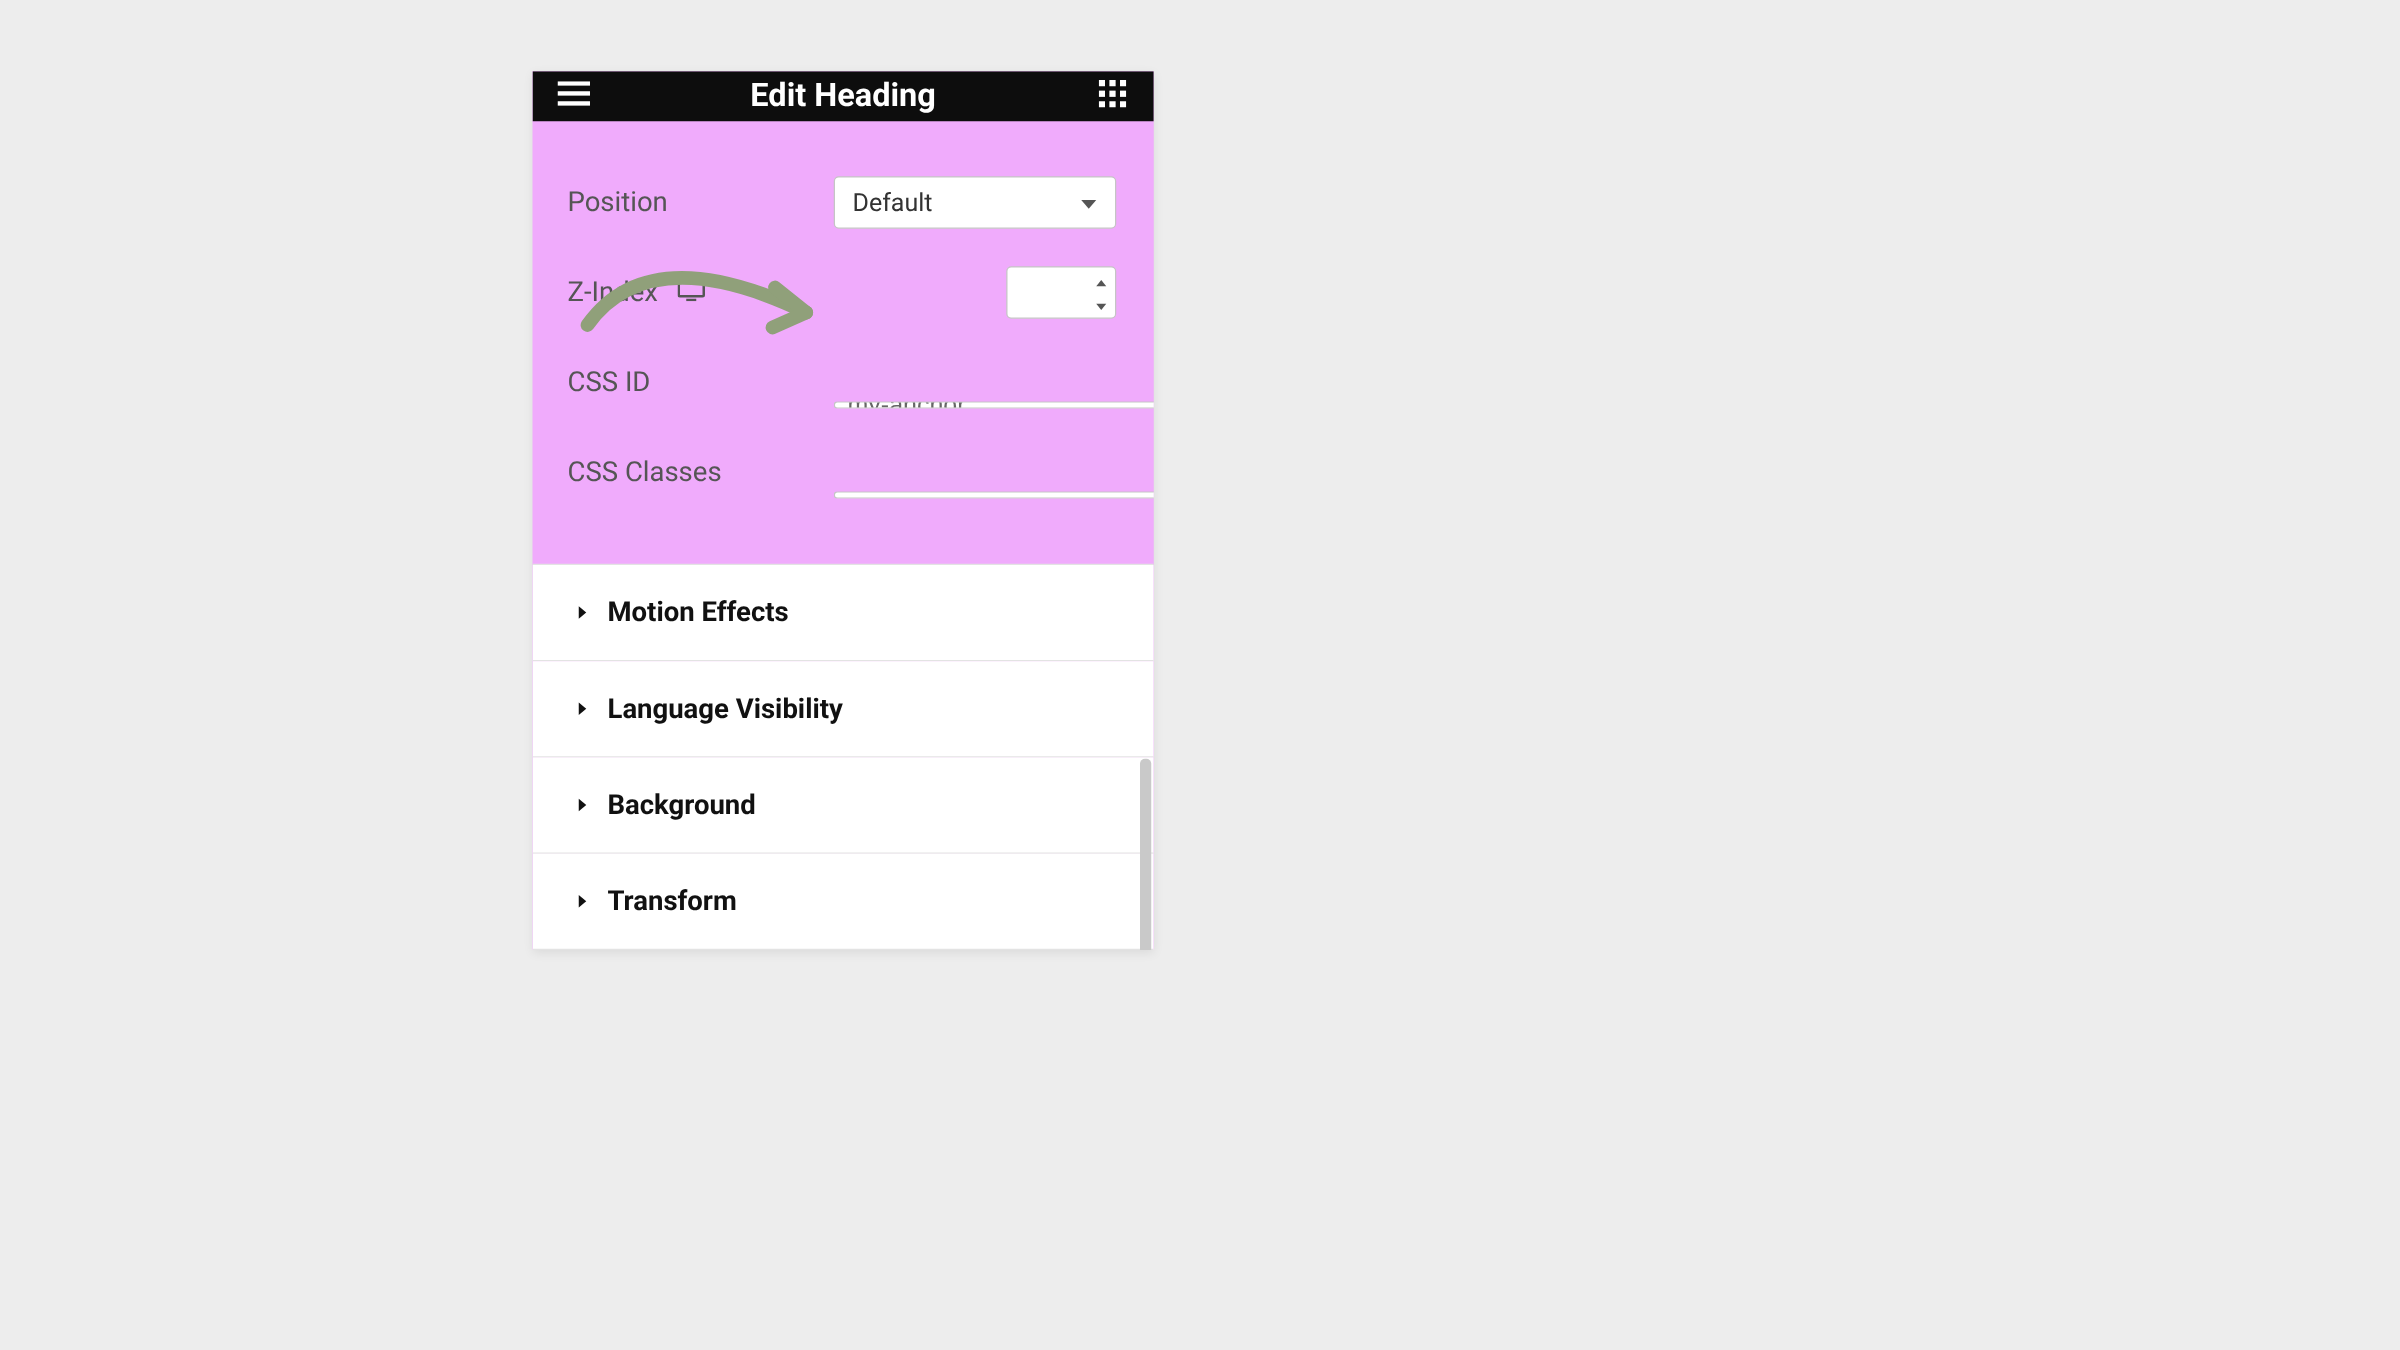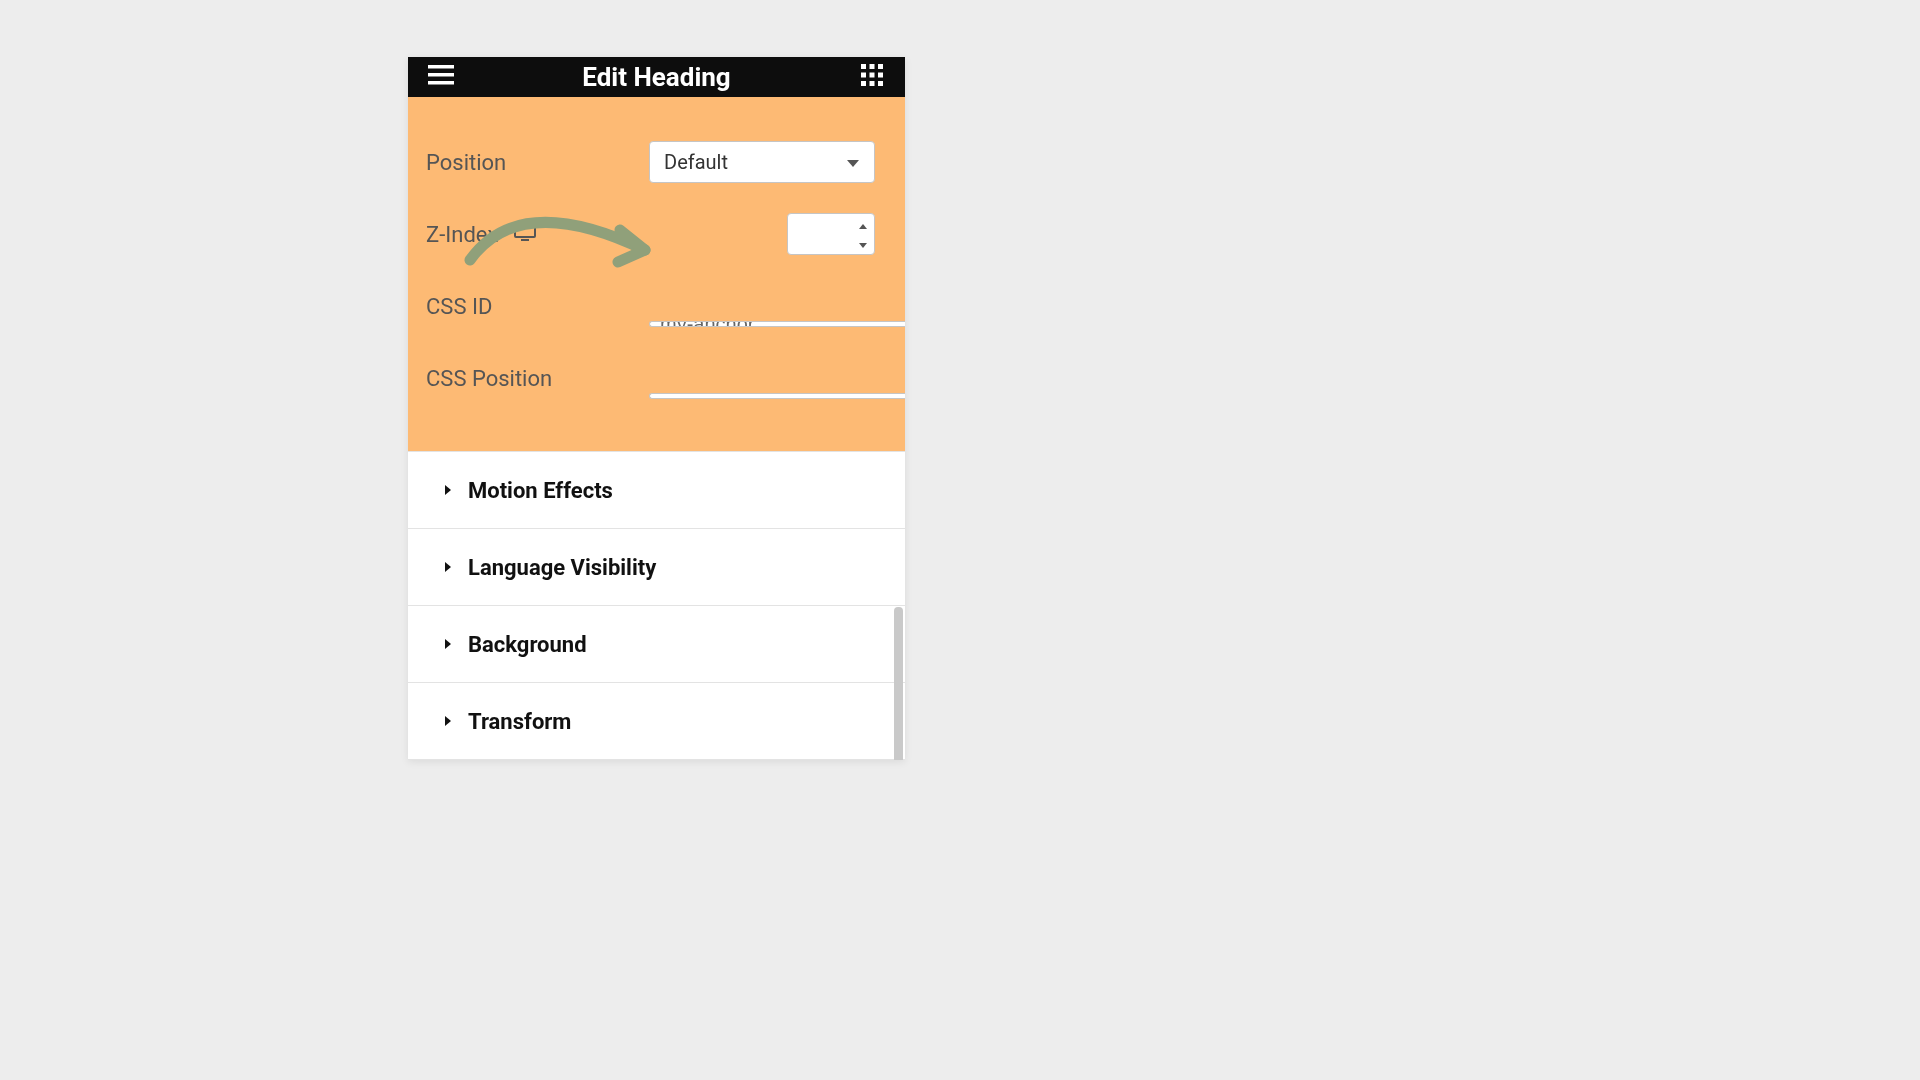--- a/index.html
+++ b/index.html
@@ -5,25 +5,25 @@
   * { box-sizing: border-box; margin: 0; padding: 0; }
   html, body { width: 1920px; height: 1080px; }
   body {
     background: #ededed;
     font-family: -apple-system, BlinkMacSystemFont, "Segoe UI", Roboto, Helvetica, Arial, sans-serif;
     color: #111;
     position: relative;
   }
   .panel {
     position: absolute;
-    left: 408px;
+    left: 426px;
     top: 57px;
     width: 497px;
     height: 703px;
-    background: #fdba74;
+    background: #f0abfc;
     box-shadow: 0 2px 8px rgba(0,0,0,0.08);
     display: flex;
     flex-direction: column;
     overflow: hidden;
   }
   .topbar {
     background: #0d0d0d;
     color: #fff;
     height: 61px;
     display: flex;
@@ -37,21 +37,21 @@
   }
   .icon-btn {
     width: 30px;
     height: 30px;
     display: flex;
     align-items: center;
     justify-content: center;
     cursor: pointer;
   }
   .form-area {
-    padding: 14px 30px 30px 18px;
+    padding: 14px 30px 30px 28px;
     position: relative;
   }
   .row {
     display: flex;
     align-items: center;
     justify-content: space-between;
     margin-top: 30px;
   }
   .row:first-child { margin-top: 30px; }
   .label {
@@ -217,21 +217,21 @@
 
     <div class="row">
       <span class="label">CSS ID</span>
       <div class="input-group">
         <input type="text" class="text-input" value="my-anchor" style="">
 
       </div>
     </div>
 
     <div class="row">
-      <span class="label">CSS Position</span>
+      <span class="label">CSS Classes</span>
       <div class="input-group">
         <input type="text" class="text-input" value="" style="">
 
       </div>
     </div>
 
   </div>
 
   <div class="sections">
     <div class="section">

